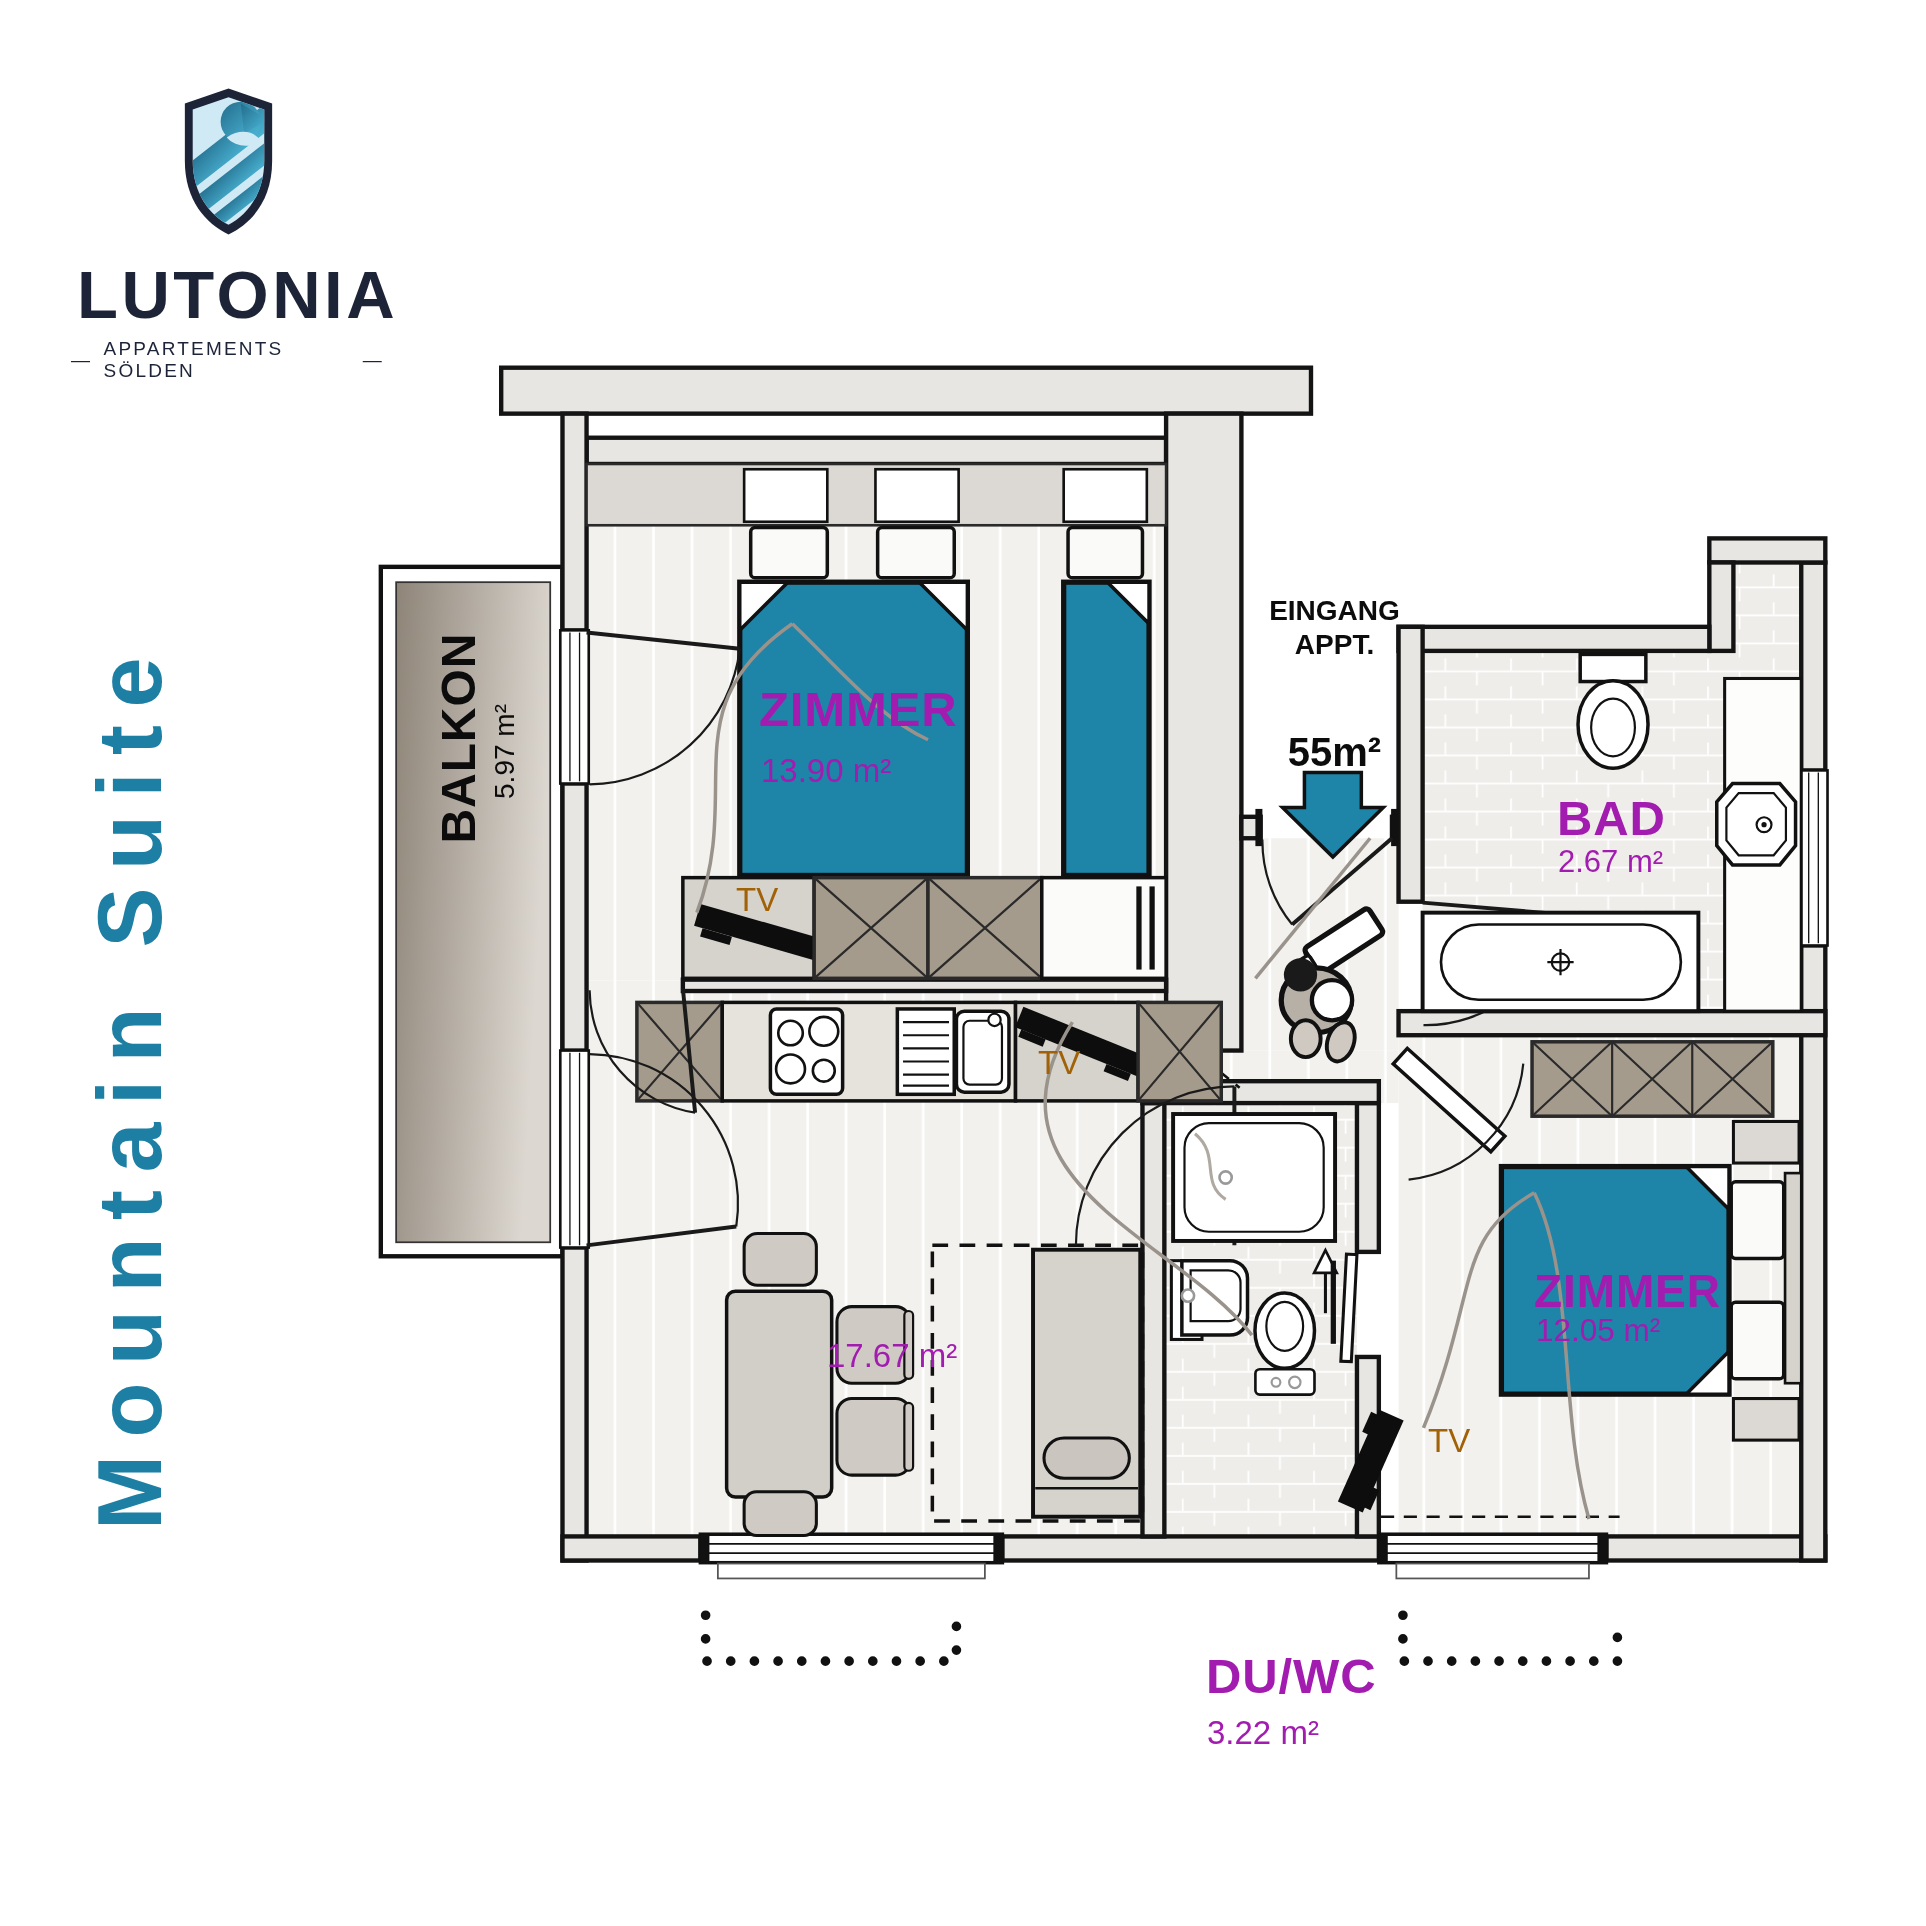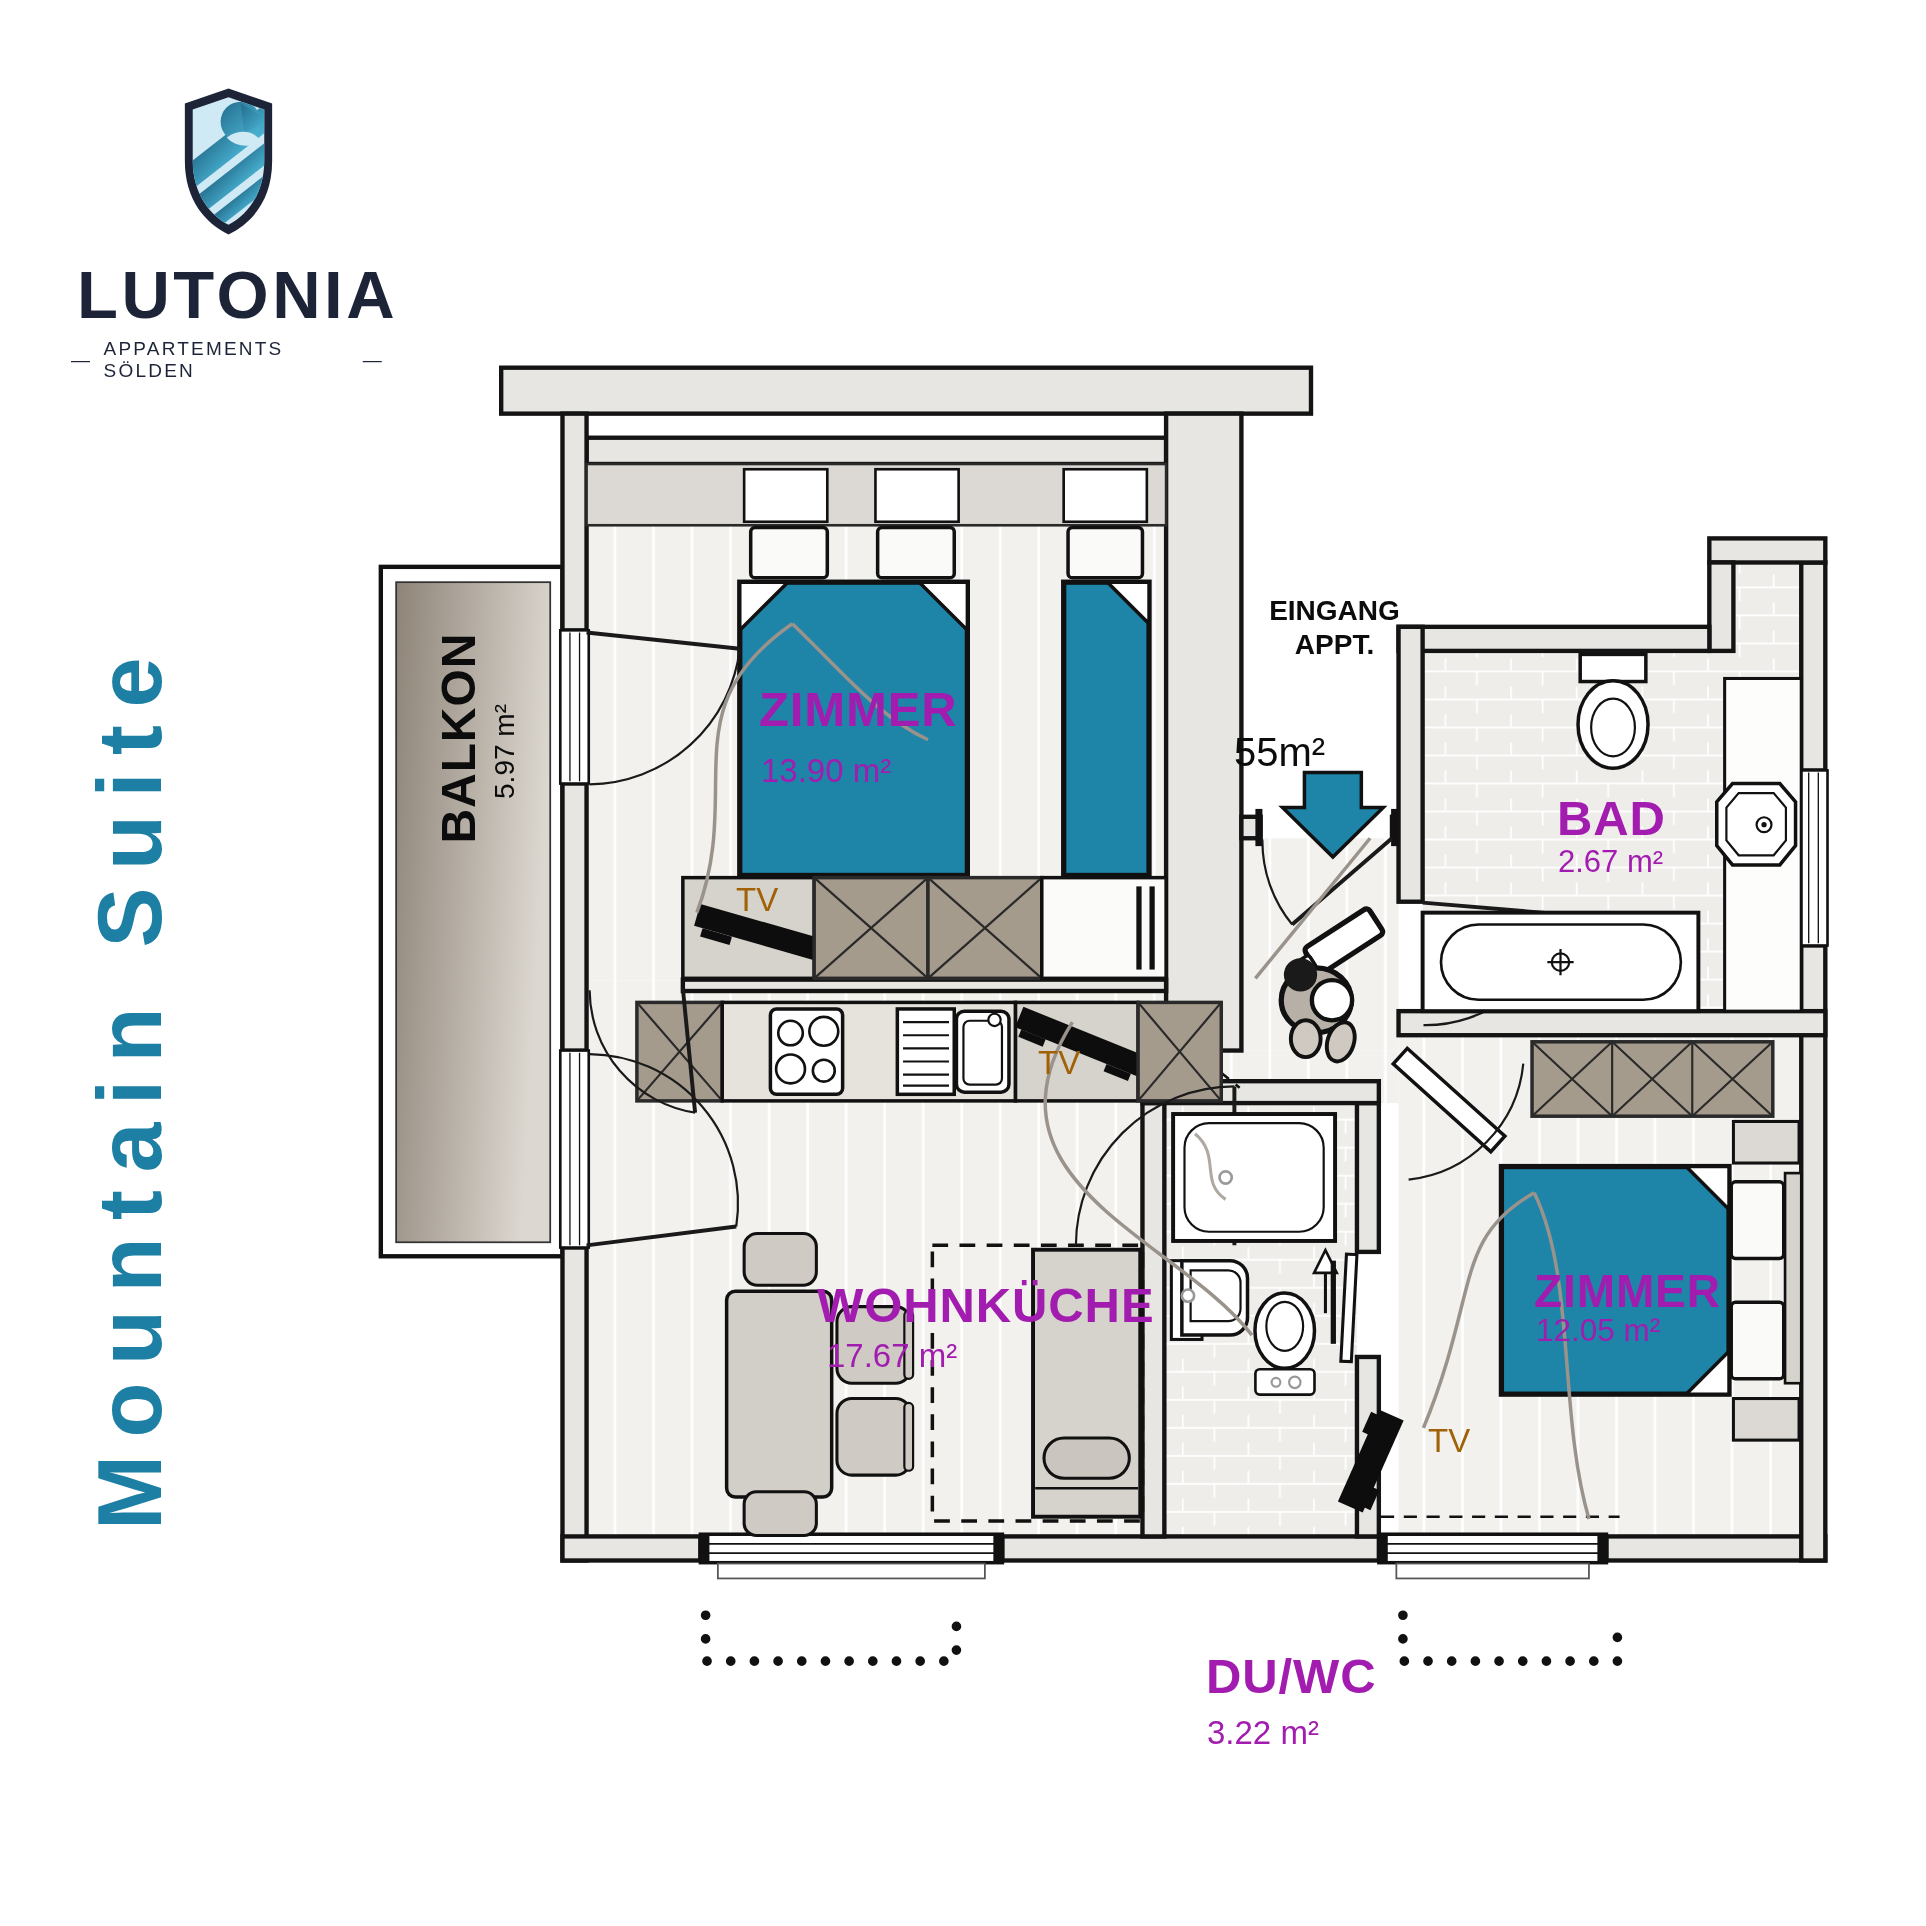--- a/index.html
+++ b/index.html
@@ -12,22 +12,22 @@
   #suite-title{position:absolute;left:-390px;top:1028px;width:1051px;height:114px;
     transform:rotate(-90deg);text-align:center;font-size:90px;font-weight:bold;
     letter-spacing:17.5px;color:#1d7fa3;}
   #brand-name{position:absolute;left:77px;top:261px;width:303px;text-align:center;
     font-size:67px;font-weight:bold;letter-spacing:3.5px;color:#1d2438;line-height:1;}
   #brand-tagline{position:absolute;left:71px;top:338px;width:313px;display:flex;
     justify-content:center;align-items:center;gap:11.4px;color:#1d2438;font-size:19px;
     letter-spacing:2.2px;font-weight:500;}
   #eingang-block{position:absolute;left:1234px;top:594px;width:201px;text-align:center;
     font-size:28px;font-weight:bold;line-height:1.2;color:#0c0c0c;}
-  #area55{position:absolute;left:1234px;top:730px;width:201px;text-align:left;
-    font-size:40px;font-weight:normal;color:#0c0c0c;}
+  #area55{position:absolute;left:1234px;top:730px;width:201px;text-align:center;
+    font-size:40px;font-weight:bold;color:#0c0c0c;}
   #balkon-label{position:absolute;left:380px;top:710px;width:184px;height:83px;
     transform:rotate(-90deg);text-align:center;color:#0c0c0c;}
   #balkon-label .n{font-size:48px;font-weight:bold;letter-spacing:0.9px;}
   #balkon-label .a{font-size:28px;margin-top:2.6px;}
   svg{display:block;}
 </style>
 </head>
 <body>
 
 <div id="canvas">
@@ -333,21 +333,20 @@
   </div>
 
   <div id="suite-title">Mountain Suite</div>
 
   <div class="lbl roomname" style="left:759px;top:684px">ZIMMER</div>
   <div class="lbl roomarea" style="left:761px;top:754px">13.90 m²</div>
 
   <div class="lbl roomname" style="left:1557px;top:793px">BAD</div>
   <div class="lbl roomarea" style="left:1558px;top:846px;font-size:31px">2.67 m²</div>
 
-  <div class="lbl roomname" style="left:817px;top:1280px">WOHNKÜCHE</div>
   <div class="lbl roomarea" style="left:827px;top:1339px">17.67 m²</div>
 
   <div class="lbl roomname" style="left:1534px;top:1267px;font-size:46px">ZIMMER</div>
   <div class="lbl roomarea" style="left:1536px;top:1314px;font-size:31.5px">12.05 m²</div>
 
   <div class="lbl roomname" style="left:1206px;top:1651px">DU/WC</div>
   <div class="lbl roomarea" style="left:1207px;top:1716px">3.22 m²</div>
 
   <div id="eingang-block">
     <div>EINGANG</div>

